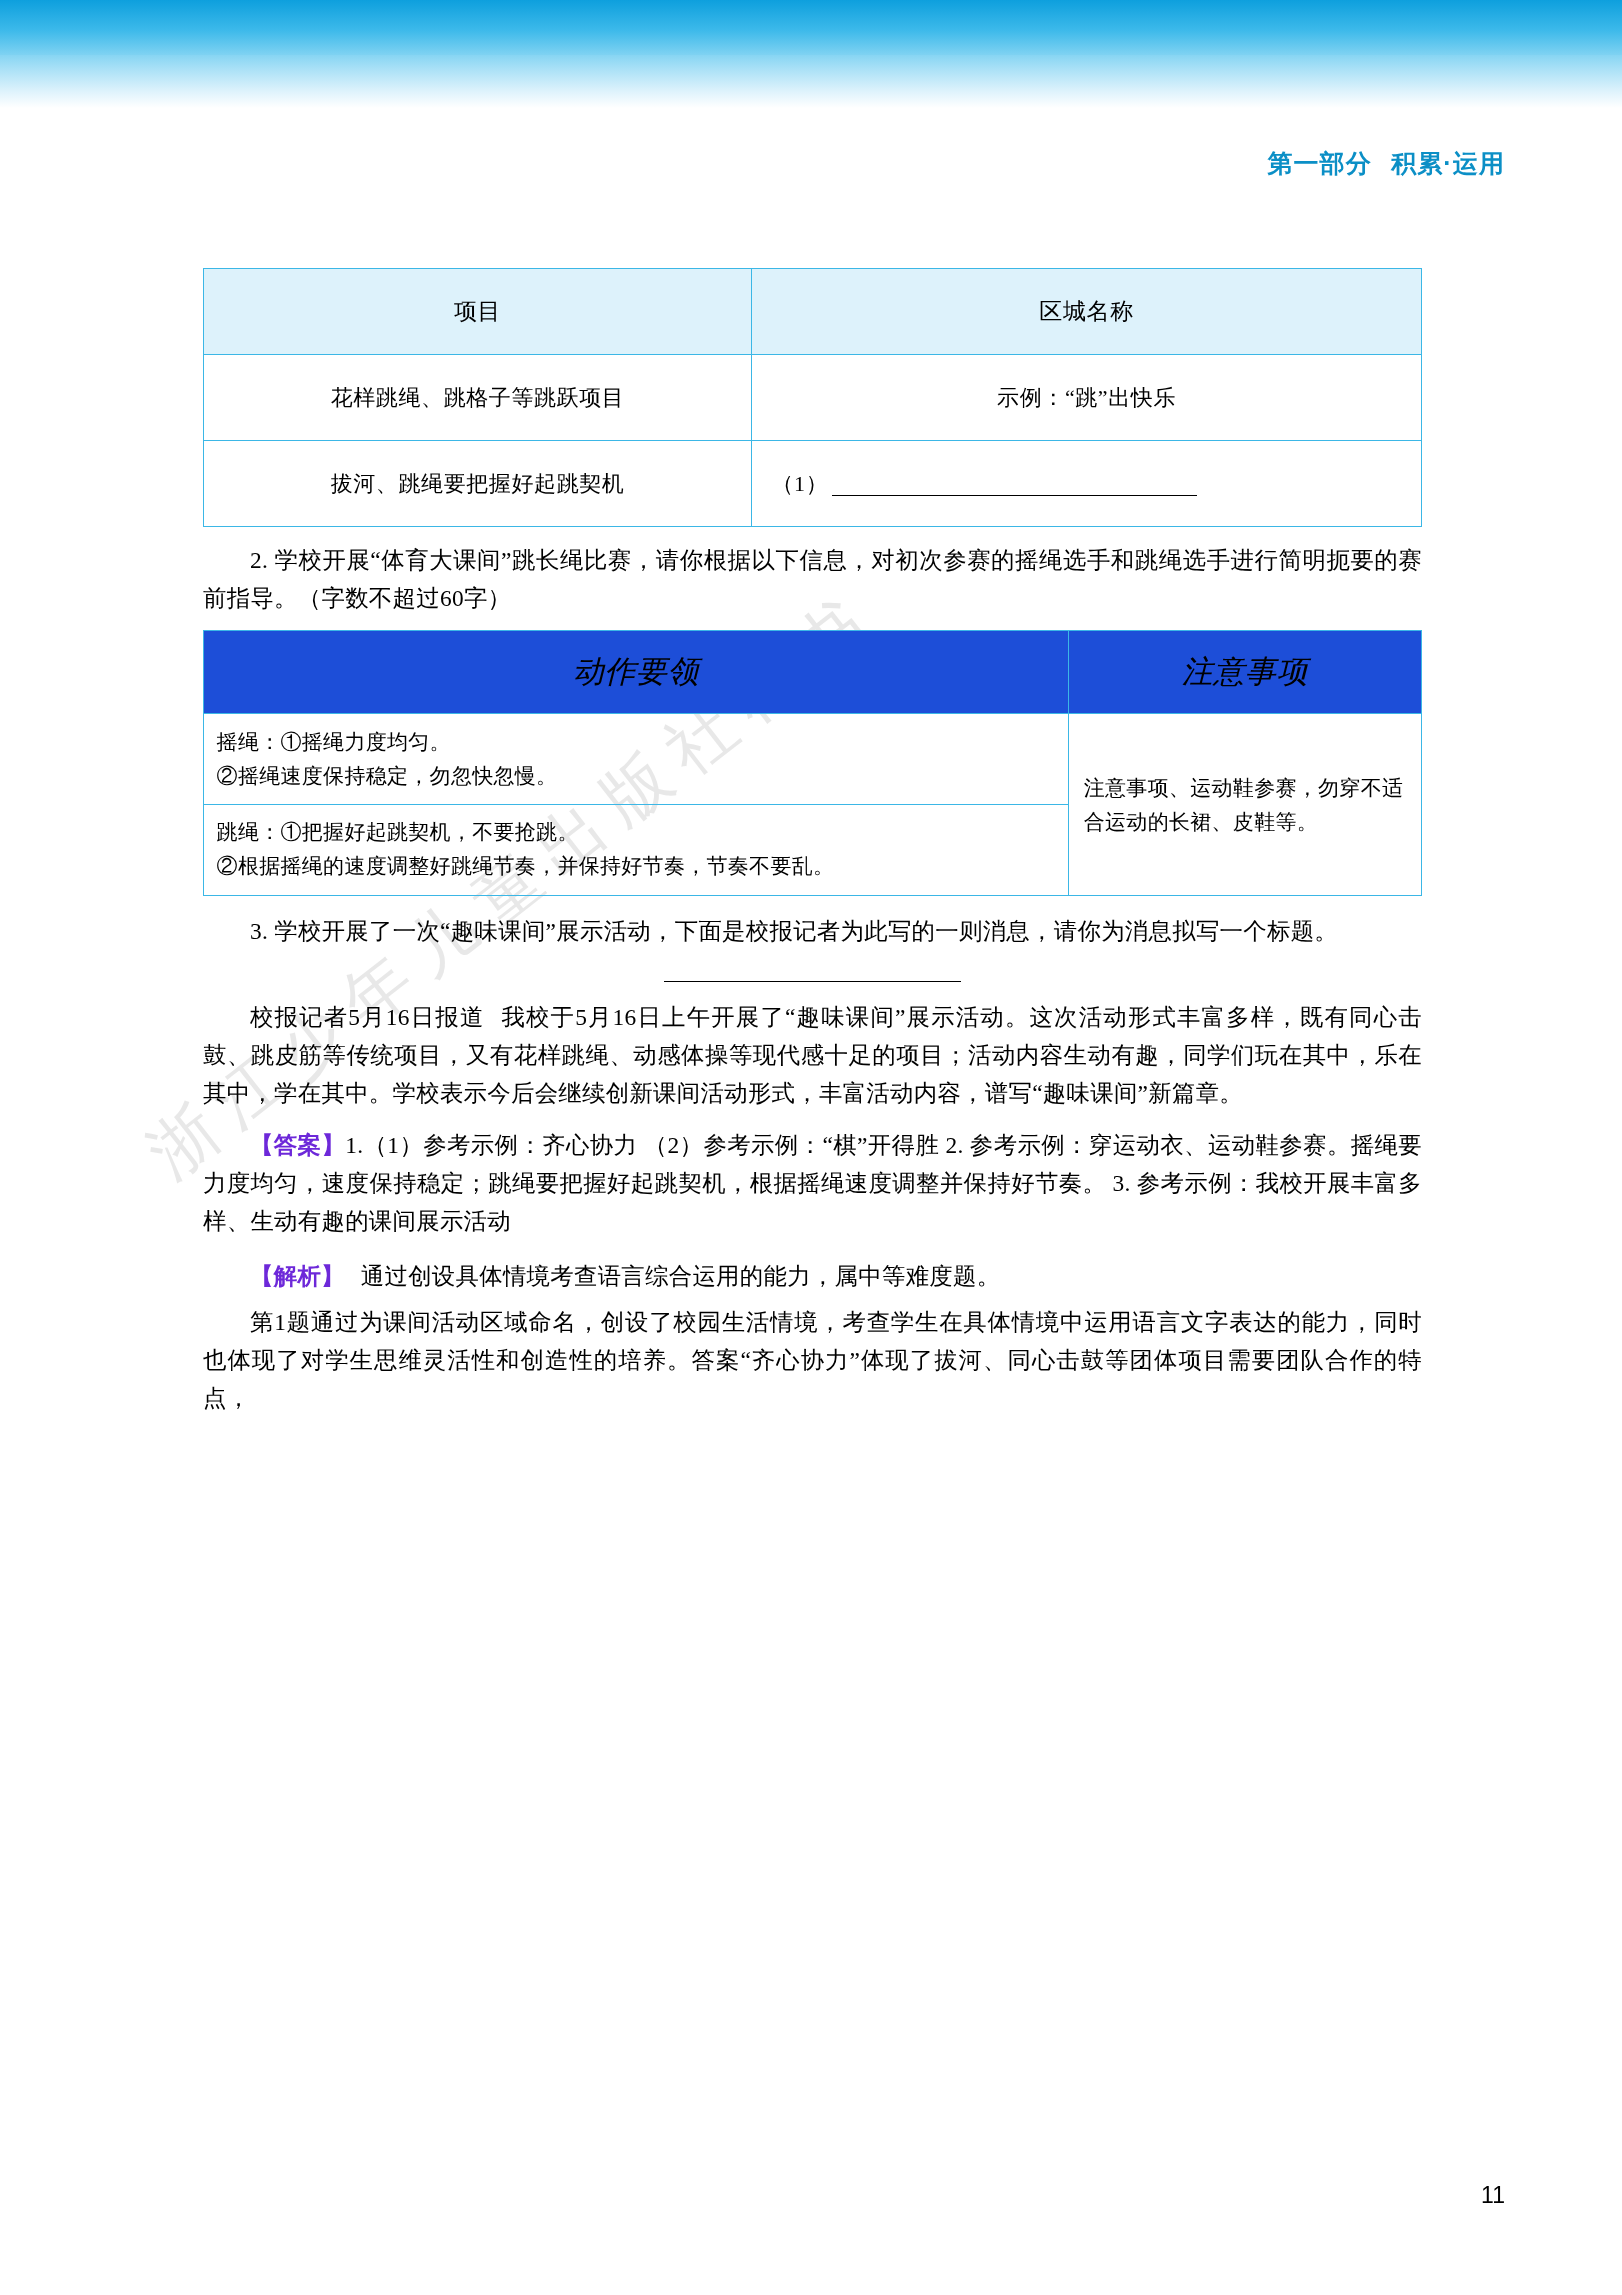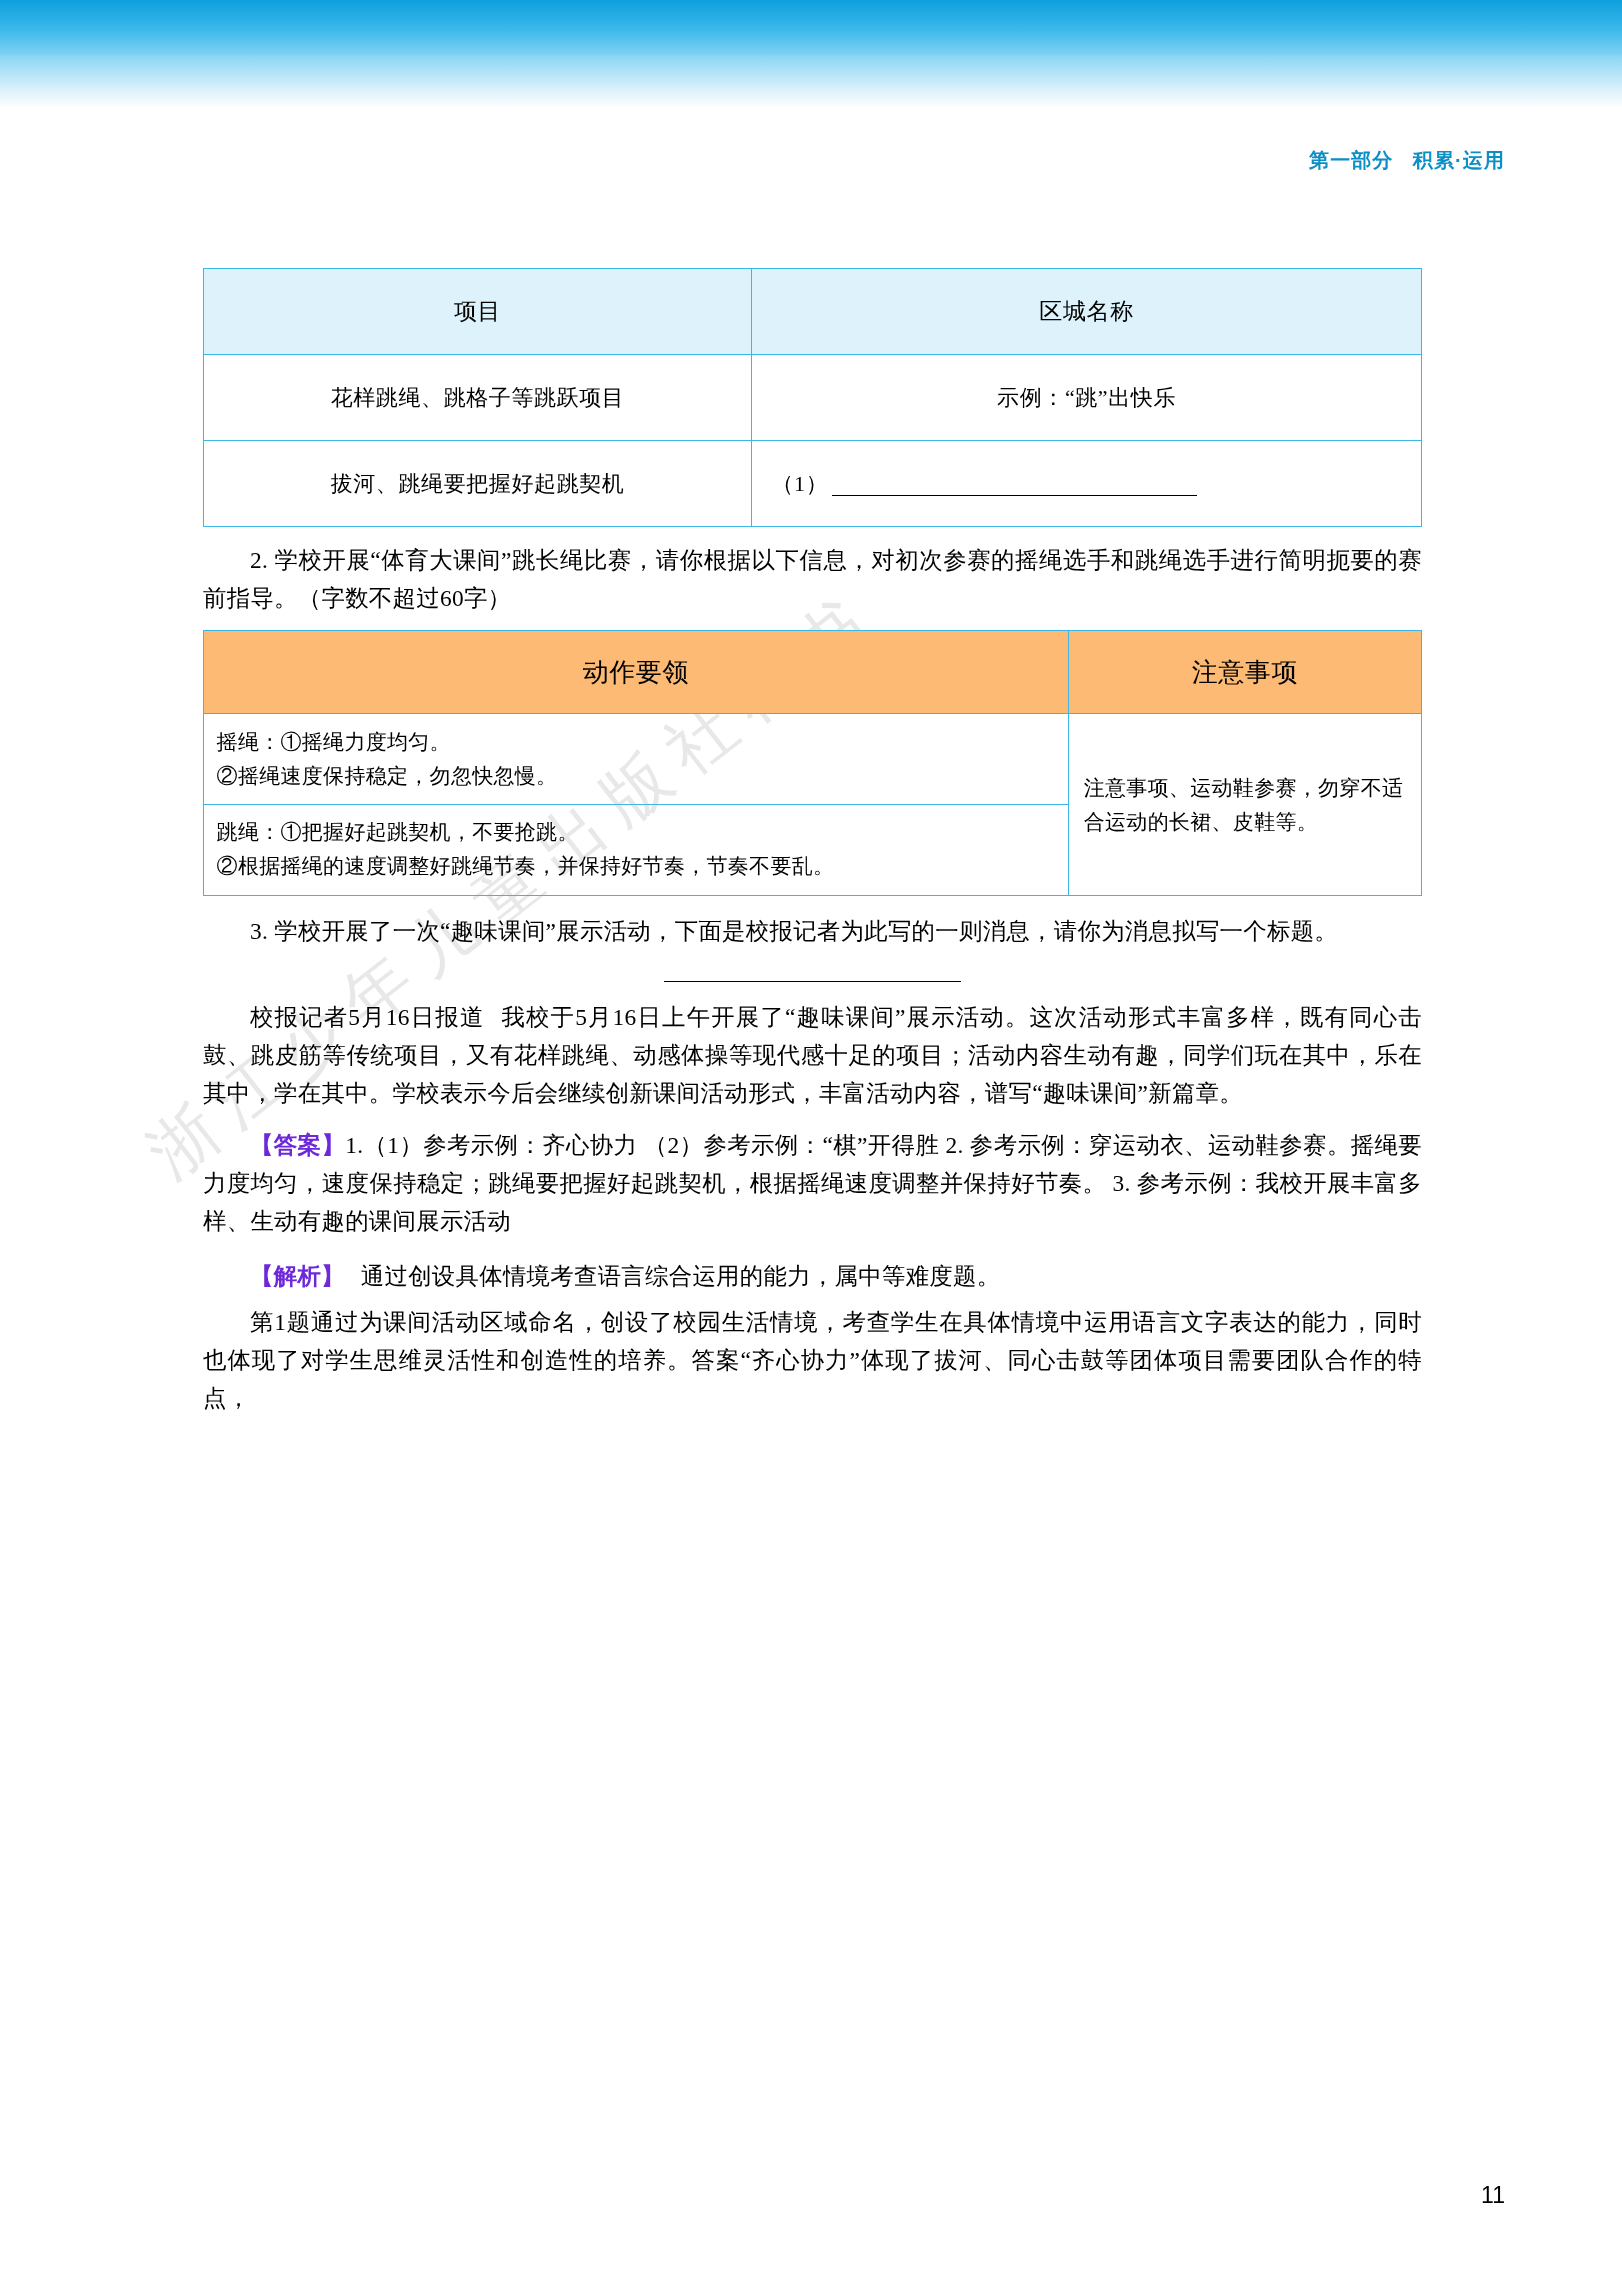--- a/index.html
+++ b/index.html
@@ -31,21 +31,21 @@
     height: 55px;
     background: linear-gradient(to bottom, #0d9fdd 0%, #3cb9ea 55%, #7fd2f2 100%);
     opacity: .95;
   }
 
   
   .runhead {
     position: absolute;
     right: 117px;
     top: 147px;
-    font-size: 20px;
+    font-size: 25px;
     color: #0b8fc6;
     letter-spacing: 1.1px;
     white-space: nowrap;
     font-family: "Liberation Sans", sans-serif;
     font-weight: bold;
   }
   .runhead .sep { display: inline-block; width: 19.4px; }
 
   
   .content {
@@ -86,25 +86,26 @@
     border-bottom: 1.1px solid #000;
     width: 365px;
     height: 0.6px;
     vertical-align: -5.7px;
     margin-left: 3.4px;
   }
   .numlab { font-size: 22px; }
 
   .t2 { margin-top: 0; }
   .t2 .hdr td {
-    background: #fdba74;
+    background: #1d4ed8;
     text-align: center;
     height: 50px;
-    font-size: 26px;
+    font-size: 31px;
     letter-spacing: 0.6px;
+    font-style: italic;
   }
   .t2 td.body {
     font-size: 21px;
     line-height: 1.62;
     padding: 10.3px 12.6px 11.4px 12.6px;
     letter-spacing: 0.3px;
   }
   .t2 td.note {
     font-size: 21px;
     line-height: 1.62;

